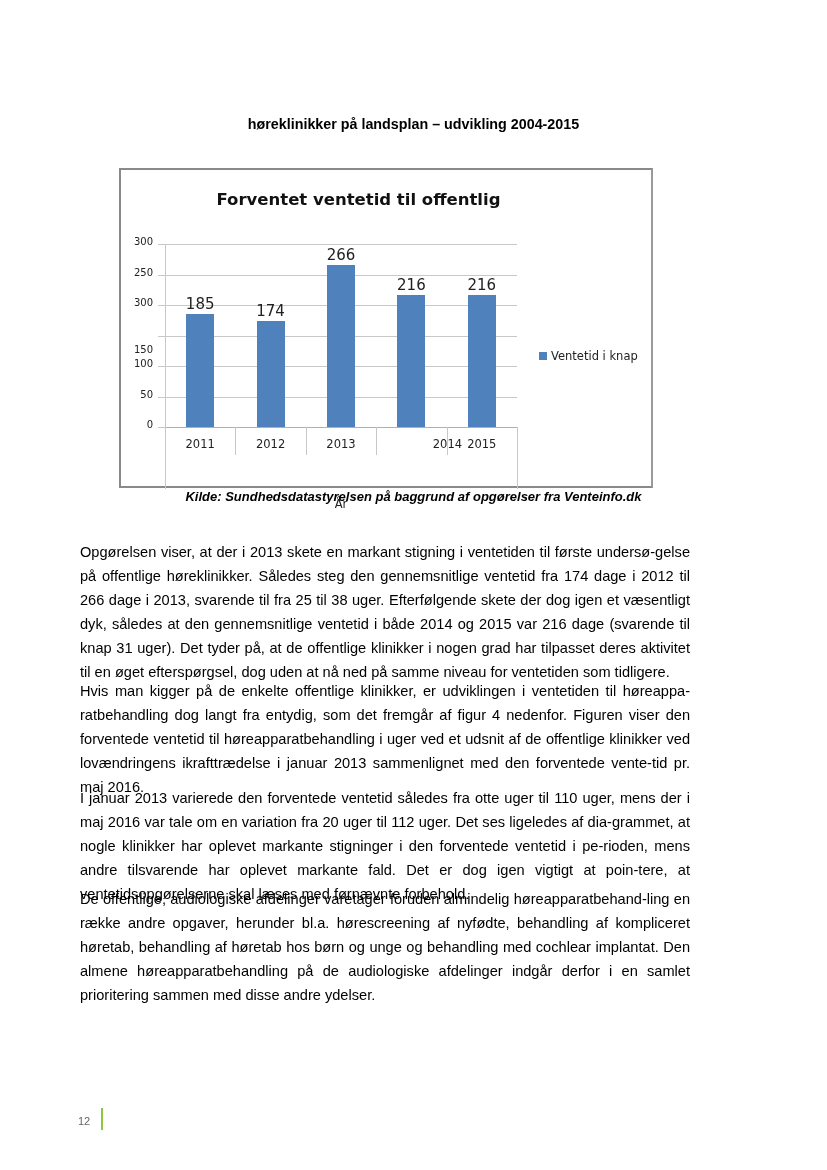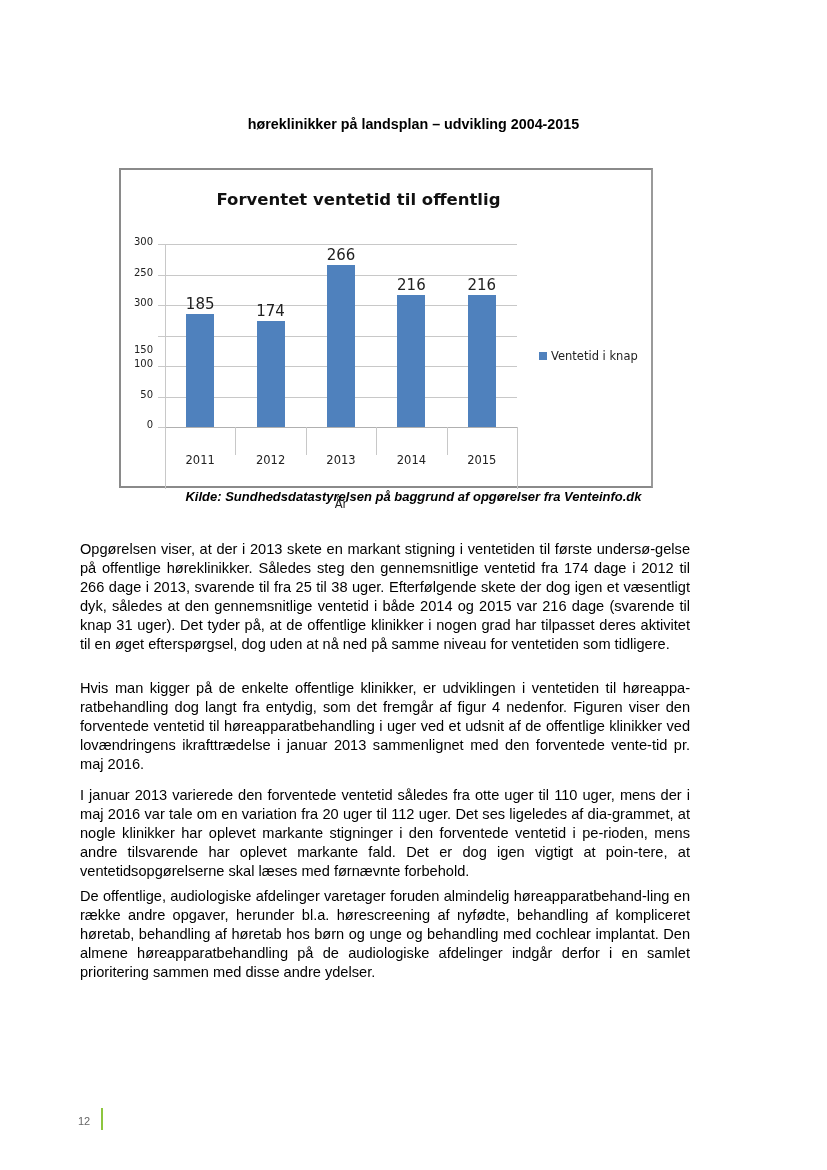--- a/index.html
+++ b/index.html
@@ -16,31 +16,31 @@
   .ytick { position: absolute; left: -42px; width: 30px; text-align: right; font-family: "DejaVu Sans", sans-serif;
            font-size: 10px; color: #222; }
   .ytick-mark { position: absolute; left: -7px; width: 7px; height: 1px; background: #c8c8c8; }
   .yaxis { position: absolute; left: 0; top: 0; width: 1px; height: 183px; background: #c8c8c8; }
   .xaxis { position: absolute; left: 0; top: 183px; width: 352px; height: 1px; background: #b0b0b0; }
   .bar { position: absolute; width: 28px; background: #4f81bd; }
   .bar-label { position: absolute; width: 50px; text-align: center; font-family: "DejaVu Sans", sans-serif;
                font-size: 15px; color: #222; }
   .cat-sep { position: absolute; top: 183px; width: 1px; height: 28px; background: #c8c8c8; }
   .cat-label { position: absolute; top: 193px; width: 70px; text-align: center; font-family: "DejaVu Sans", sans-serif;
-               font-size: 11.5px; color: #222; margin-top: 16px; }
+               font-size: 11.5px; color: #222; }
   .xframe-left { position: absolute; left: 0; top: 183px; width: 1px; height: 62px; background: #c8c8c8; }
   .xframe-right { position: absolute; left: 352px; top: 183px; width: 1px; height: 62px; background: #c8c8c8; }
   .xlabel { position: absolute; left: 0; top: 222px; width: 352px; text-align: center; font-family: "DejaVu Sans", sans-serif;
             font-size: 11.5px; color: #222; margin-top: 31px; }
   .legend { position: absolute; left: 418px; top: 179px; display: flex; align-items: center; gap: 4px;
             font-family: "DejaVu Sans", sans-serif; font-size: 11.5px; color: #222; white-space: nowrap; }
   .legend-swatch { width: 8px; height: 8px; background: #4f81bd; display: inline-block; }
   .source { position: absolute; left: 100px; top: 489px; width: 627px; text-align: center;
             font-weight: bold; font-style: italic; font-size: 13px; }
-  .body-text { position: absolute; left: 80px; width: 610px; font-size: 14.6px; line-height: 19px;
+  .body-text { position: absolute; left: 80px; width: 610px; font-size: 14.6px; line-height: 24px;
                text-align: justify; }
   .p1 { top: 540px; } .p2 { top: 679px; } .p3 { top: 786px; } .p4 { top: 887px; }
   .page-num { position: absolute; left: 78px; top: 1115px; font-size: 11px; color: #666; }
   .page-bar { position: absolute; left: 101px; top: 1108px; width: 2px; height: 22px; background: #8dc63f; }
 </style>
 </head>
 <body>
 
 <div class="fig-title">
   <div>høreklinikker på landsplan – udvikling 2004-2015</div>
@@ -83,21 +83,21 @@
       <div class="bar" style="left: 91.6px; top: 76.86px; height: 106.14px; background: rgb(79, 129, 189);"></div>
       <div class="bar-label" style="left: 80.6px; top: 57.86px;">174</div>
       <div class="cat-label" style="left: 70.6px;">2012</div>
       <div class="cat-sep" style="left: 70.4px;"></div>
       <div class="bar" style="left: 162px; top: 20.74px; height: 162.26px; background: rgb(79, 129, 189);"></div>
       <div class="bar-label" style="left: 151px; top: 1.74px;">266</div>
       <div class="cat-label" style="left: 141px;">2013</div>
       <div class="cat-sep" style="left: 140.8px;"></div>
       <div class="bar" style="left: 232.4px; top: 51.24px; height: 131.76px; background: rgb(79, 129, 189);"></div>
       <div class="bar-label" style="left: 221.4px; top: 32.24px;">216</div>
-      <div class="cat-label" style="left: 211.4px;">2014</div>
+      <div class="cat-label" style="left: 211.4px; padding-left: 36px;">2014</div>
       <div class="cat-sep" style="left: 211.2px;"></div>
       <div class="bar" style="left: 302.8px; top: 51.24px; height: 131.76px; background: rgb(79, 129, 189);"></div>
       <div class="bar-label" style="left: 291.8px; top: 32.24px;">216</div>
       <div class="cat-label" style="left: 281.8px;">2015</div>
       <div class="cat-sep" style="left: 281.6px;"></div>
     </div>
 
   <div class="legend">
     <span class="legend-swatch"></span>
     <span>Ventetid i knap</span>

